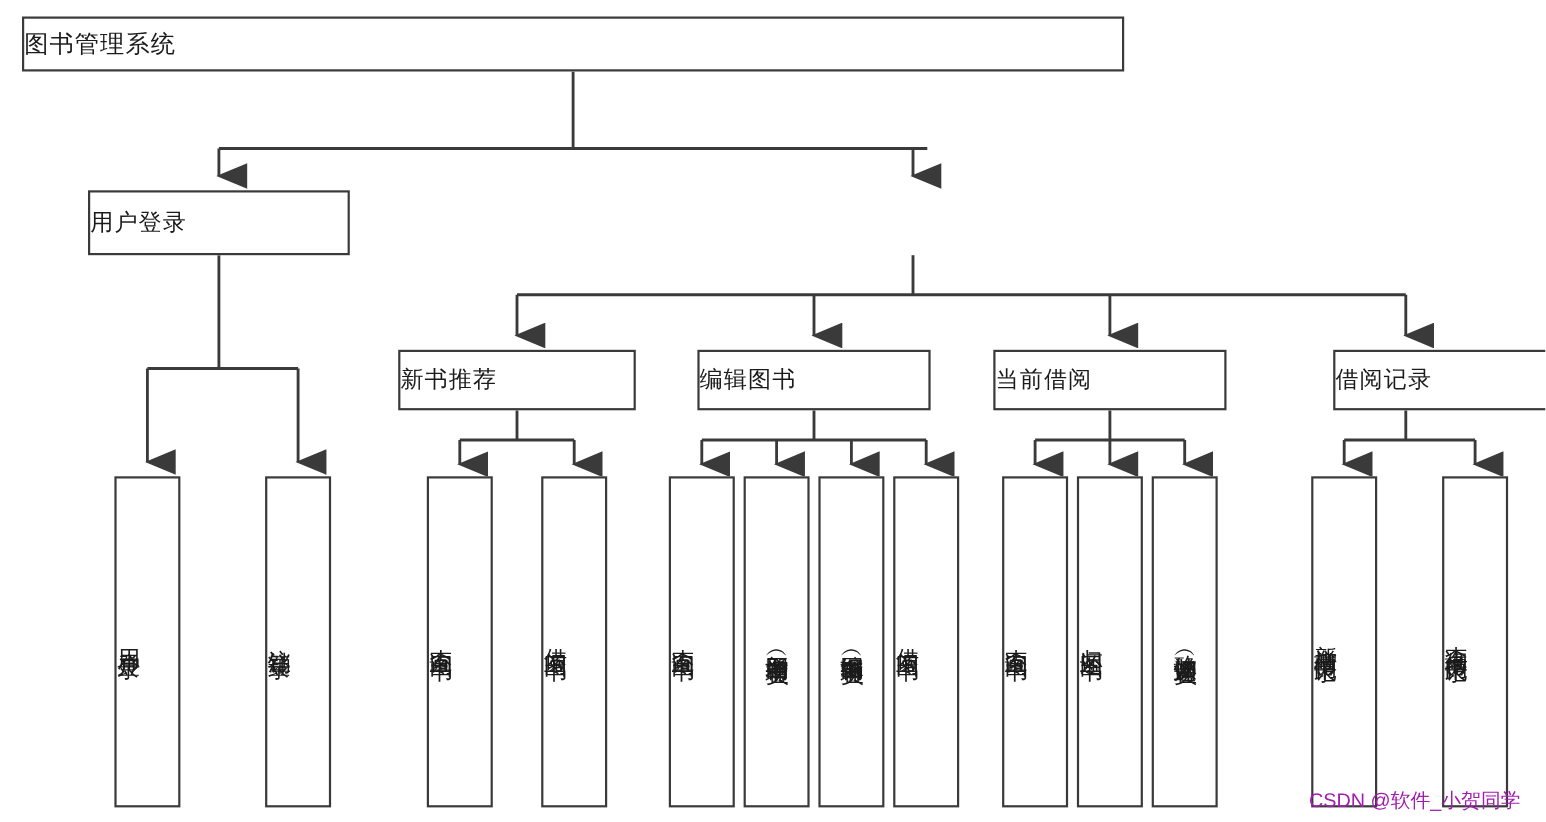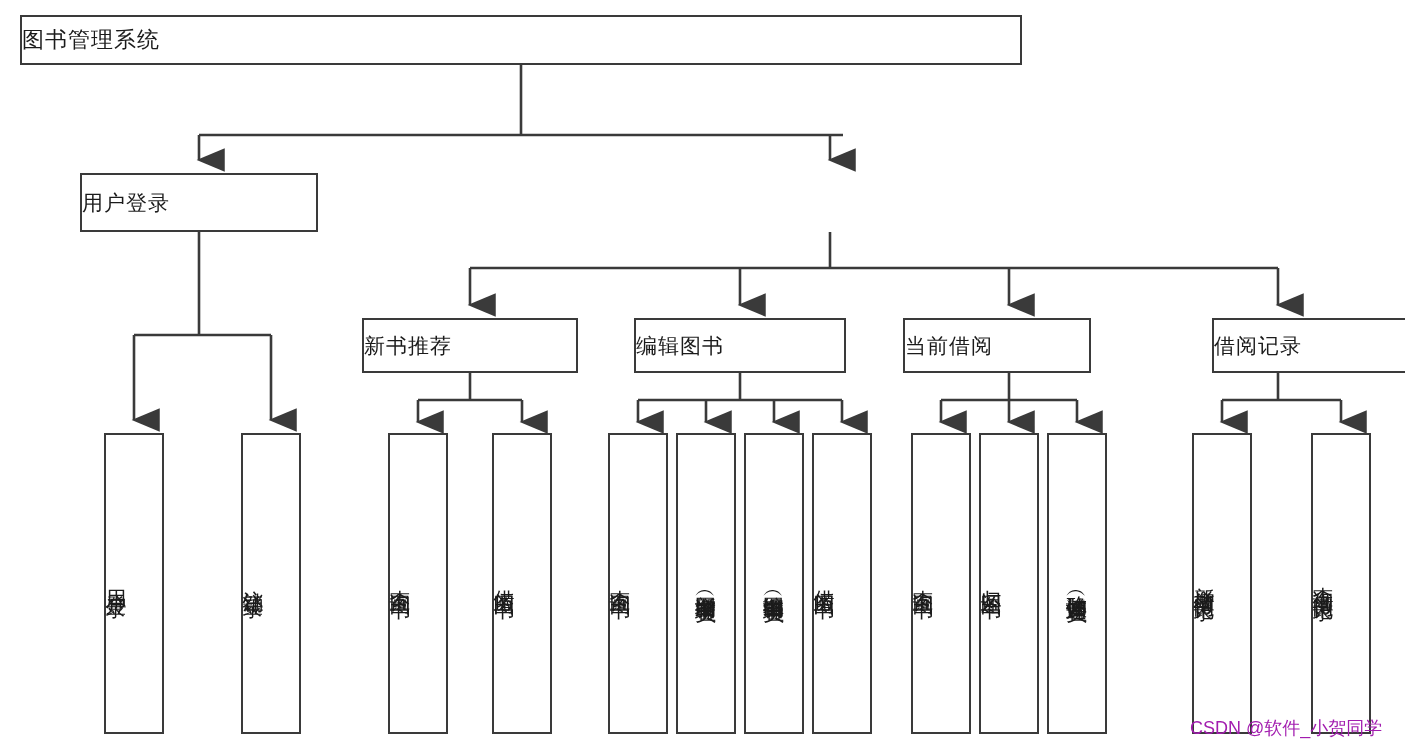--- a/index.html
+++ b/index.html
@@ -134,21 +134,21 @@
   <div class="node h" style="left:80px; top:173px; width:238px; height:59px;">
     <span>用户登录</span>
   </div>
 
   <div class="node h" style="left:362px; top:318px; width:216px; height:55px;">
     <span>新书推荐</span>
   </div>
   <div class="node h" style="left:634px; top:318px; width:212px; height:55px;">
     <span>编辑图书</span>
   </div>
-  <div class="node h" style="left:903px; top:318px; width:188px; height:55px;">
+  <div class="node h" style="left:903px; top:318px; width:212px; height:55px;">
     <span>当前借阅</span>
   </div>
   <div class="node h" style="left:1172px; top:318px; width:212px; height:55px;margin-left:40px;">
     <span>借阅记录</span>
   </div>
 
   <div class="node v" style="left:104px; top:433px; width:60px; height:301px;">
     <span>用户登录</span>
   </div>
   <div class="node v" style="left:241px; top:433px; width:60px; height:301px;">

